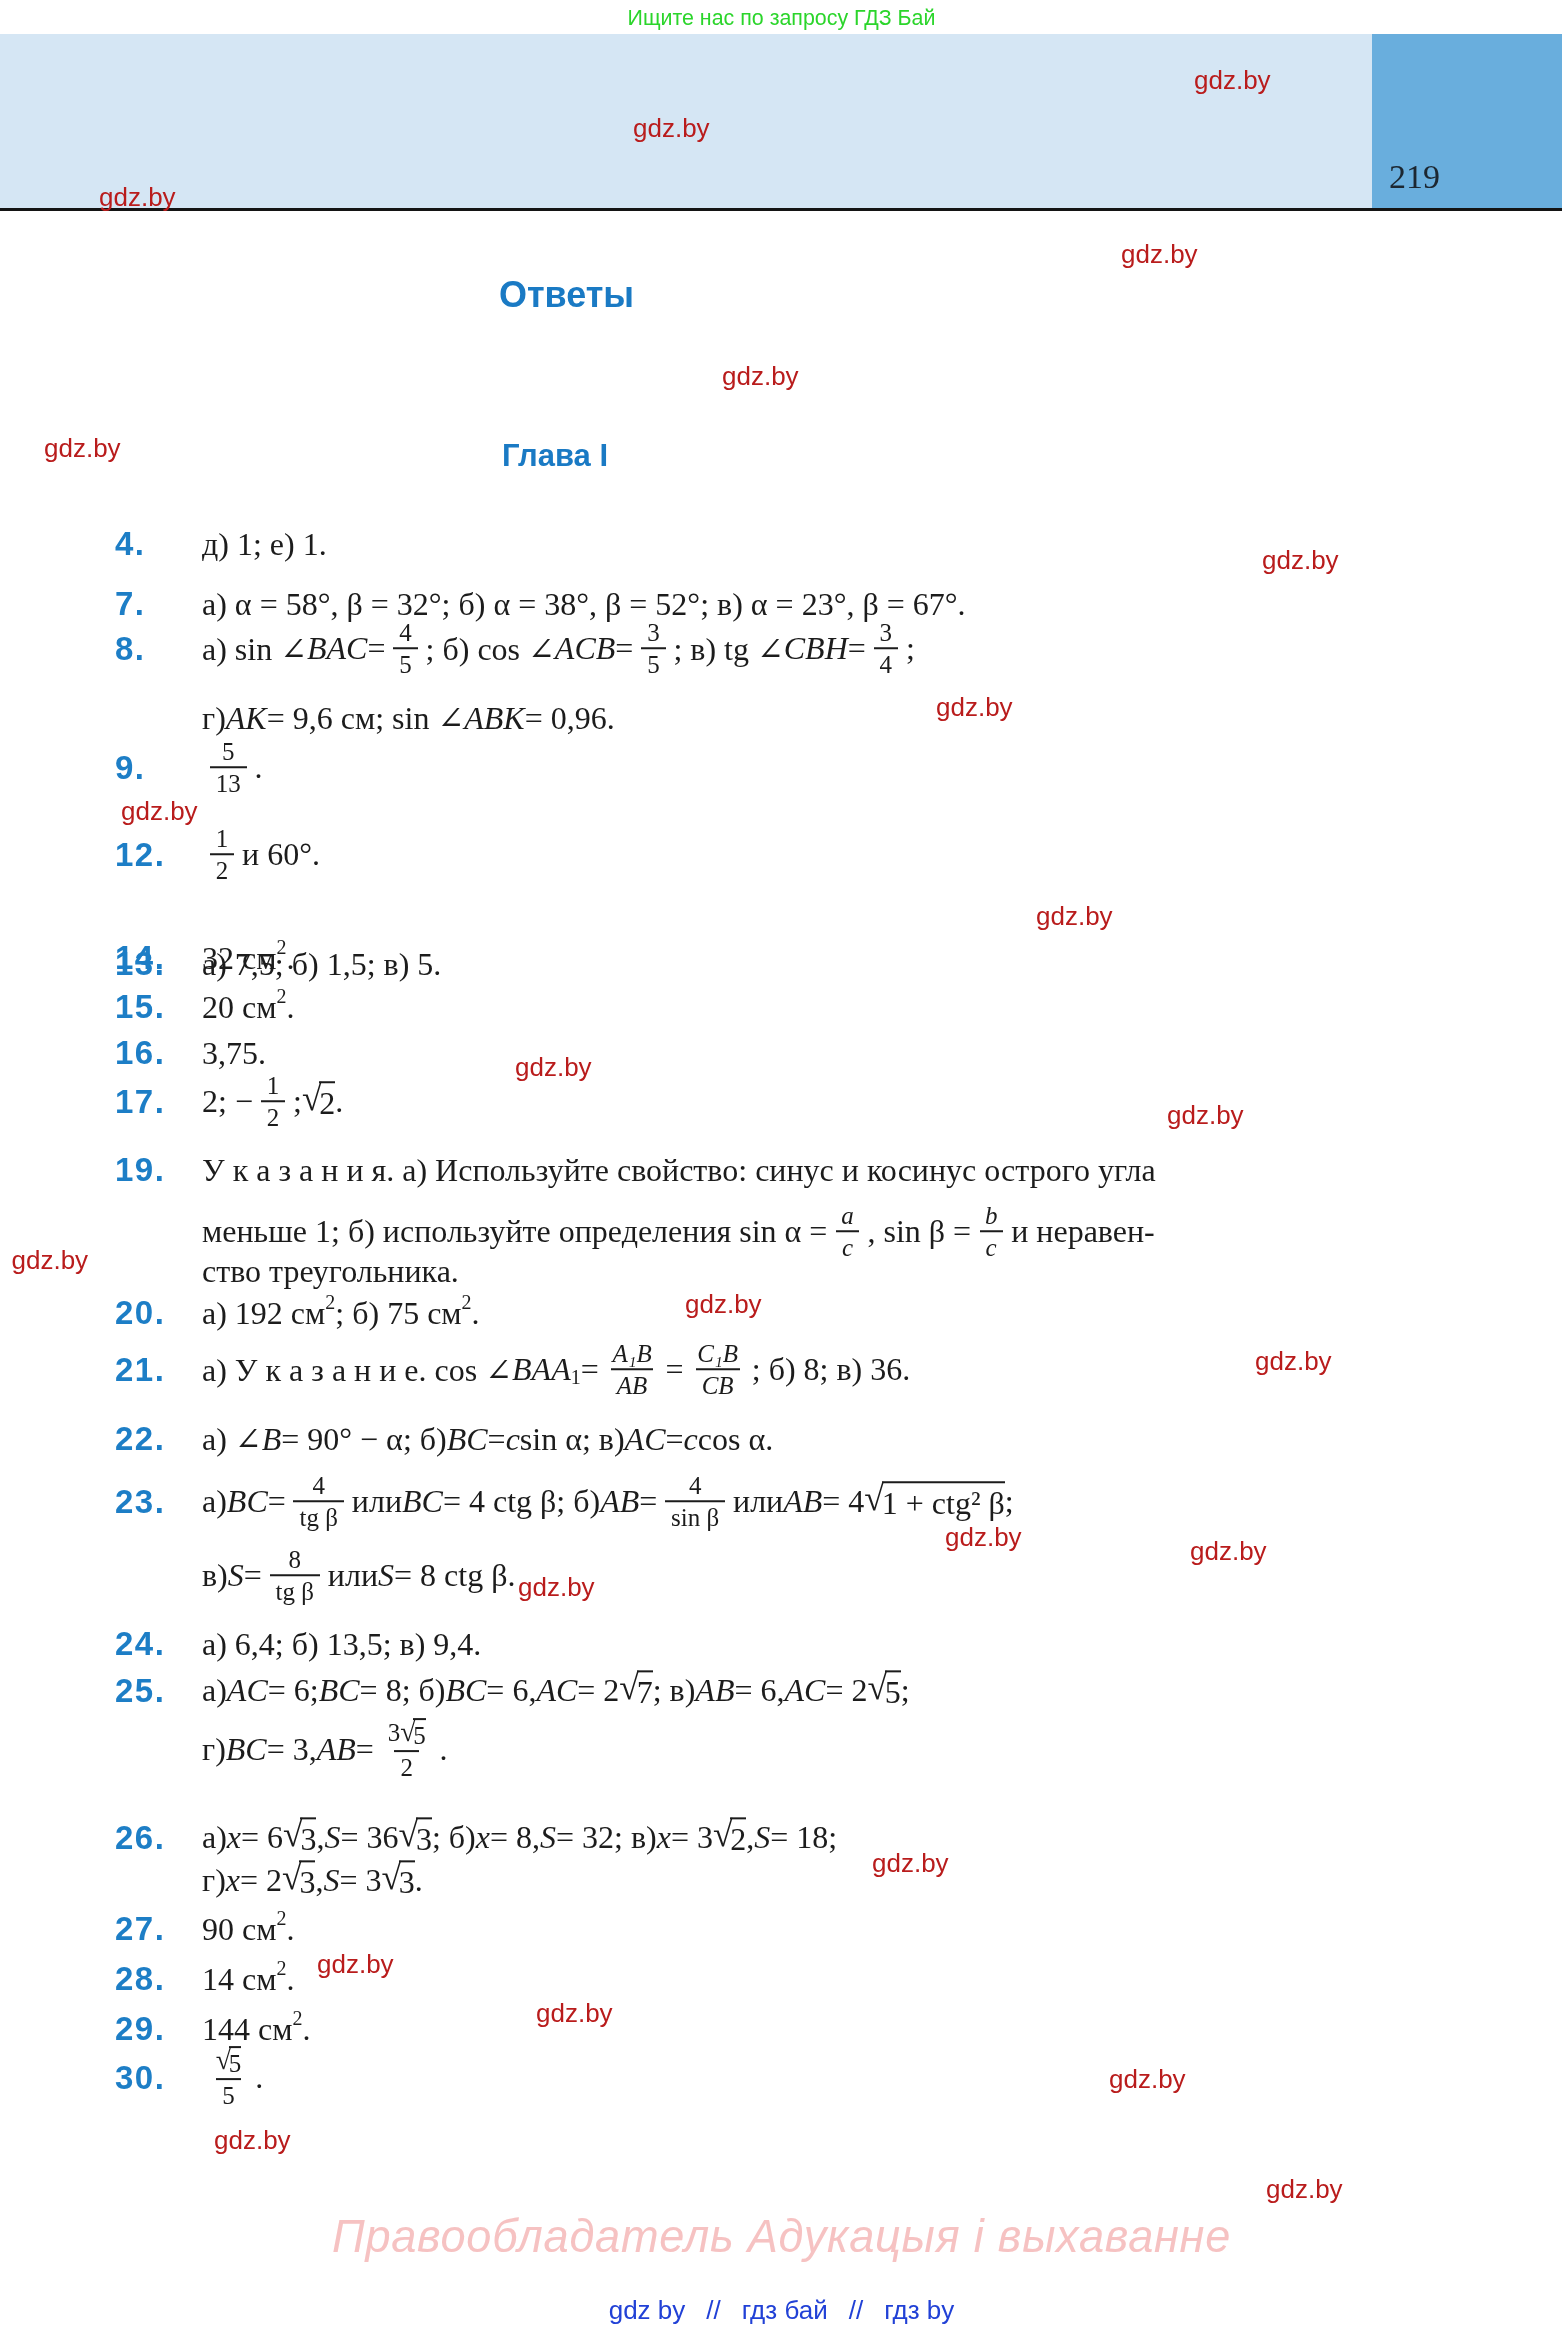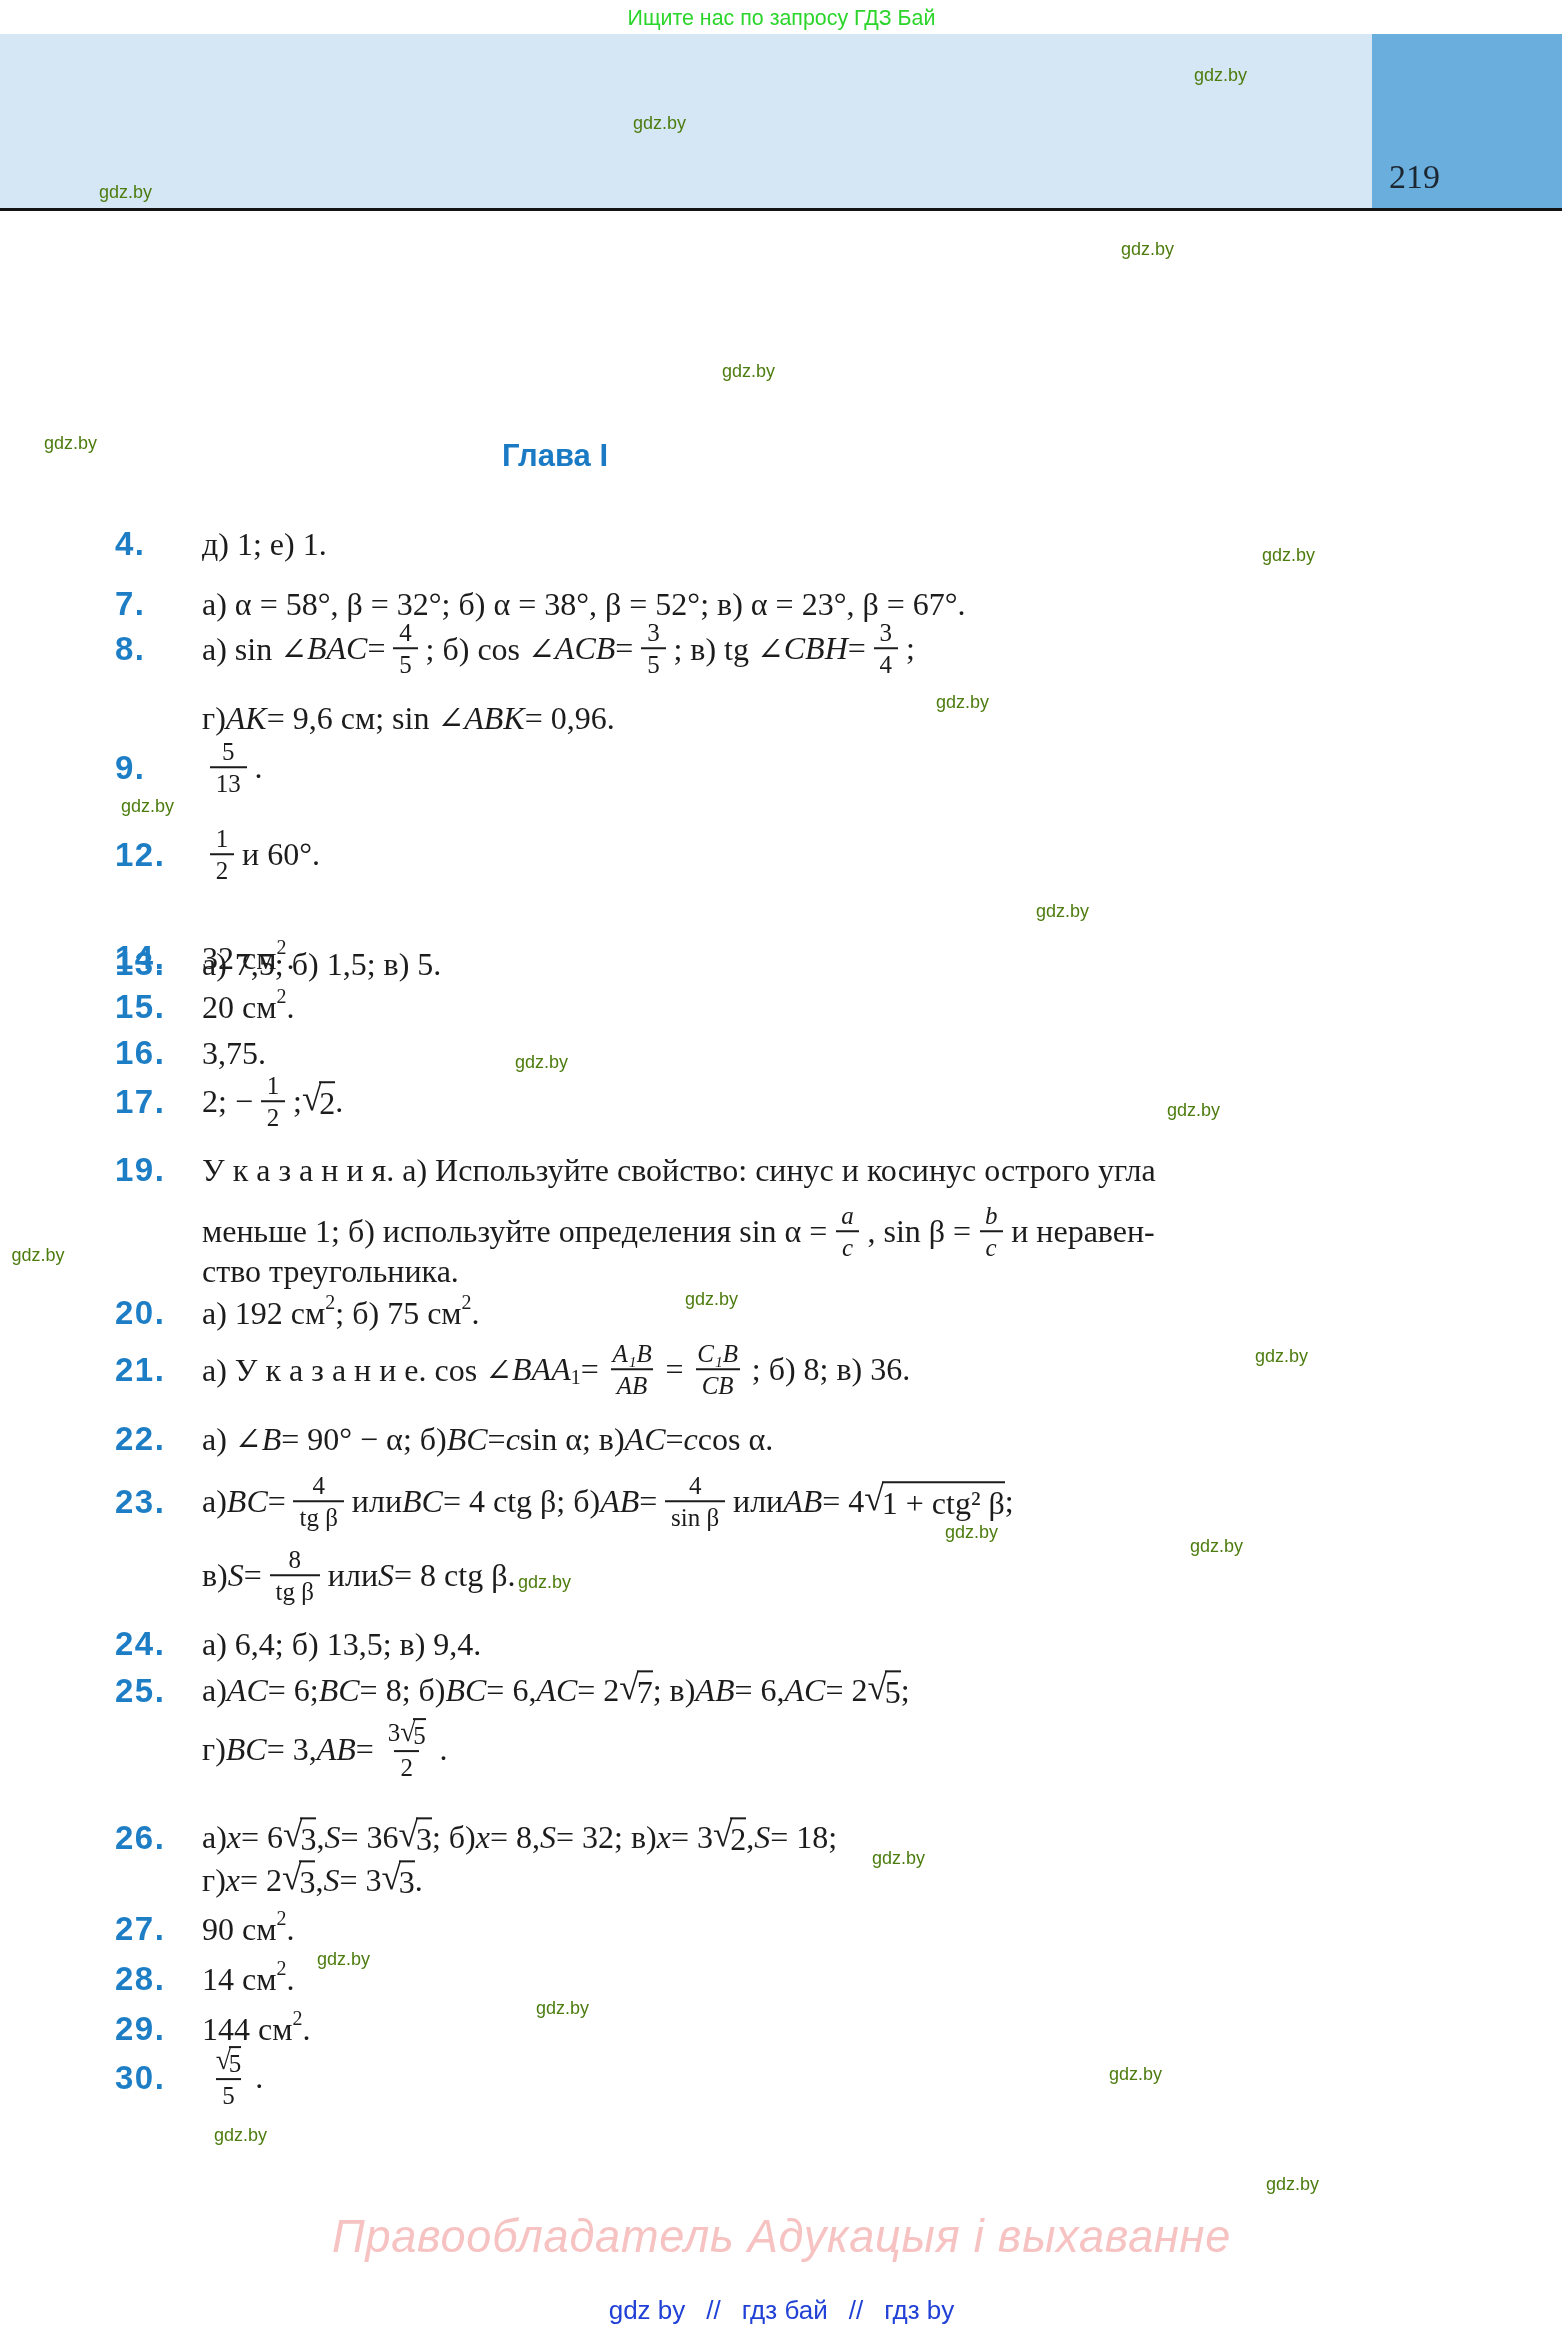--- a/index.html
+++ b/index.html
@@ -8,21 +8,21 @@
 
   .promo{position:absolute;top:6.1px;left:0;width:100%;text-align:center;
          font-family:"Liberation Sans",sans-serif;font-size:21.4px;color:#2bd52b;}
 
   .band{position:absolute;top:34px;left:0;width:100%;height:174px;background:#d5e6f4;}
   .pagebox{position:absolute;top:34px;left:1372px;width:190px;height:174px;background:#69aedd;}
   .pagenum{position:absolute;left:1389px;top:177px;transform:translateY(-50%);
            font-family:Liberation Serif, serif;font-size:34px;color:#1c2731;}
   .rule{position:absolute;top:208px;left:0;width:100%;height:3.1px;background:#141414;}
 
-  .wm{position:absolute;font-family:"Liberation Sans",sans-serif;font-size:18px;color:#4d7c0f;
+  .wm{position:absolute;font-family:"Liberation Sans",sans-serif;font-size:26px;color:#b91c1c;
       white-space:nowrap;}
 
   .page-title{position:absolute;left:115px;width:903px;top:295px;transform:translateY(-50%);
       text-align:center;font-family:"Liberation Sans",sans-serif;font-weight:bold;
       font-size:36px;color:#1a7ac4;}
   .chapter-title{position:absolute;left:115px;width:880px;top:456px;transform:translateY(-50%);
       text-align:center;font-family:"Liberation Sans",sans-serif;font-weight:bold;
       font-size:31px;color:#1a7ac4;}
 
   .ans-line{position:absolute;left:115px;transform:translateY(-50%);
@@ -79,20 +79,21 @@
   <span class="wm" style="left:945px;top:1522px">gdz.by</span>
   <span class="wm" style="left:1190px;top:1536px">gdz.by</span>
   <span class="wm" style="left:518px;top:1572px">gdz.by</span>
   <span class="wm" style="left:872px;top:1848px">gdz.by</span>
   <span class="wm" style="left:317px;top:1949px">gdz.by</span>
   <span class="wm" style="left:536px;top:1998px">gdz.by</span>
   <span class="wm" style="left:1109px;top:2064px">gdz.by</span>
   <span class="wm" style="left:214px;top:2125px">gdz.by</span>
   <span class="wm" style="left:1266px;top:2174px">gdz.by</span>
 
+  <div class="page-title">Ответы</div>
   <div class="chapter-title">Глава I</div>
 
   <div class="ans-line" style="top:544px">
       <span class="ln-num">4.</span>
       <span class="ln-body">д) 1; е) 1.</span>
     </div>
   <div class="ans-line" style="top:604px">
       <span class="ln-num">7.</span>
       <span class="ln-body">а) α = 58°, β = 32°; б) α = 38°, β = 52°; в) α = 23°, β = 67°.</span>
     </div>

